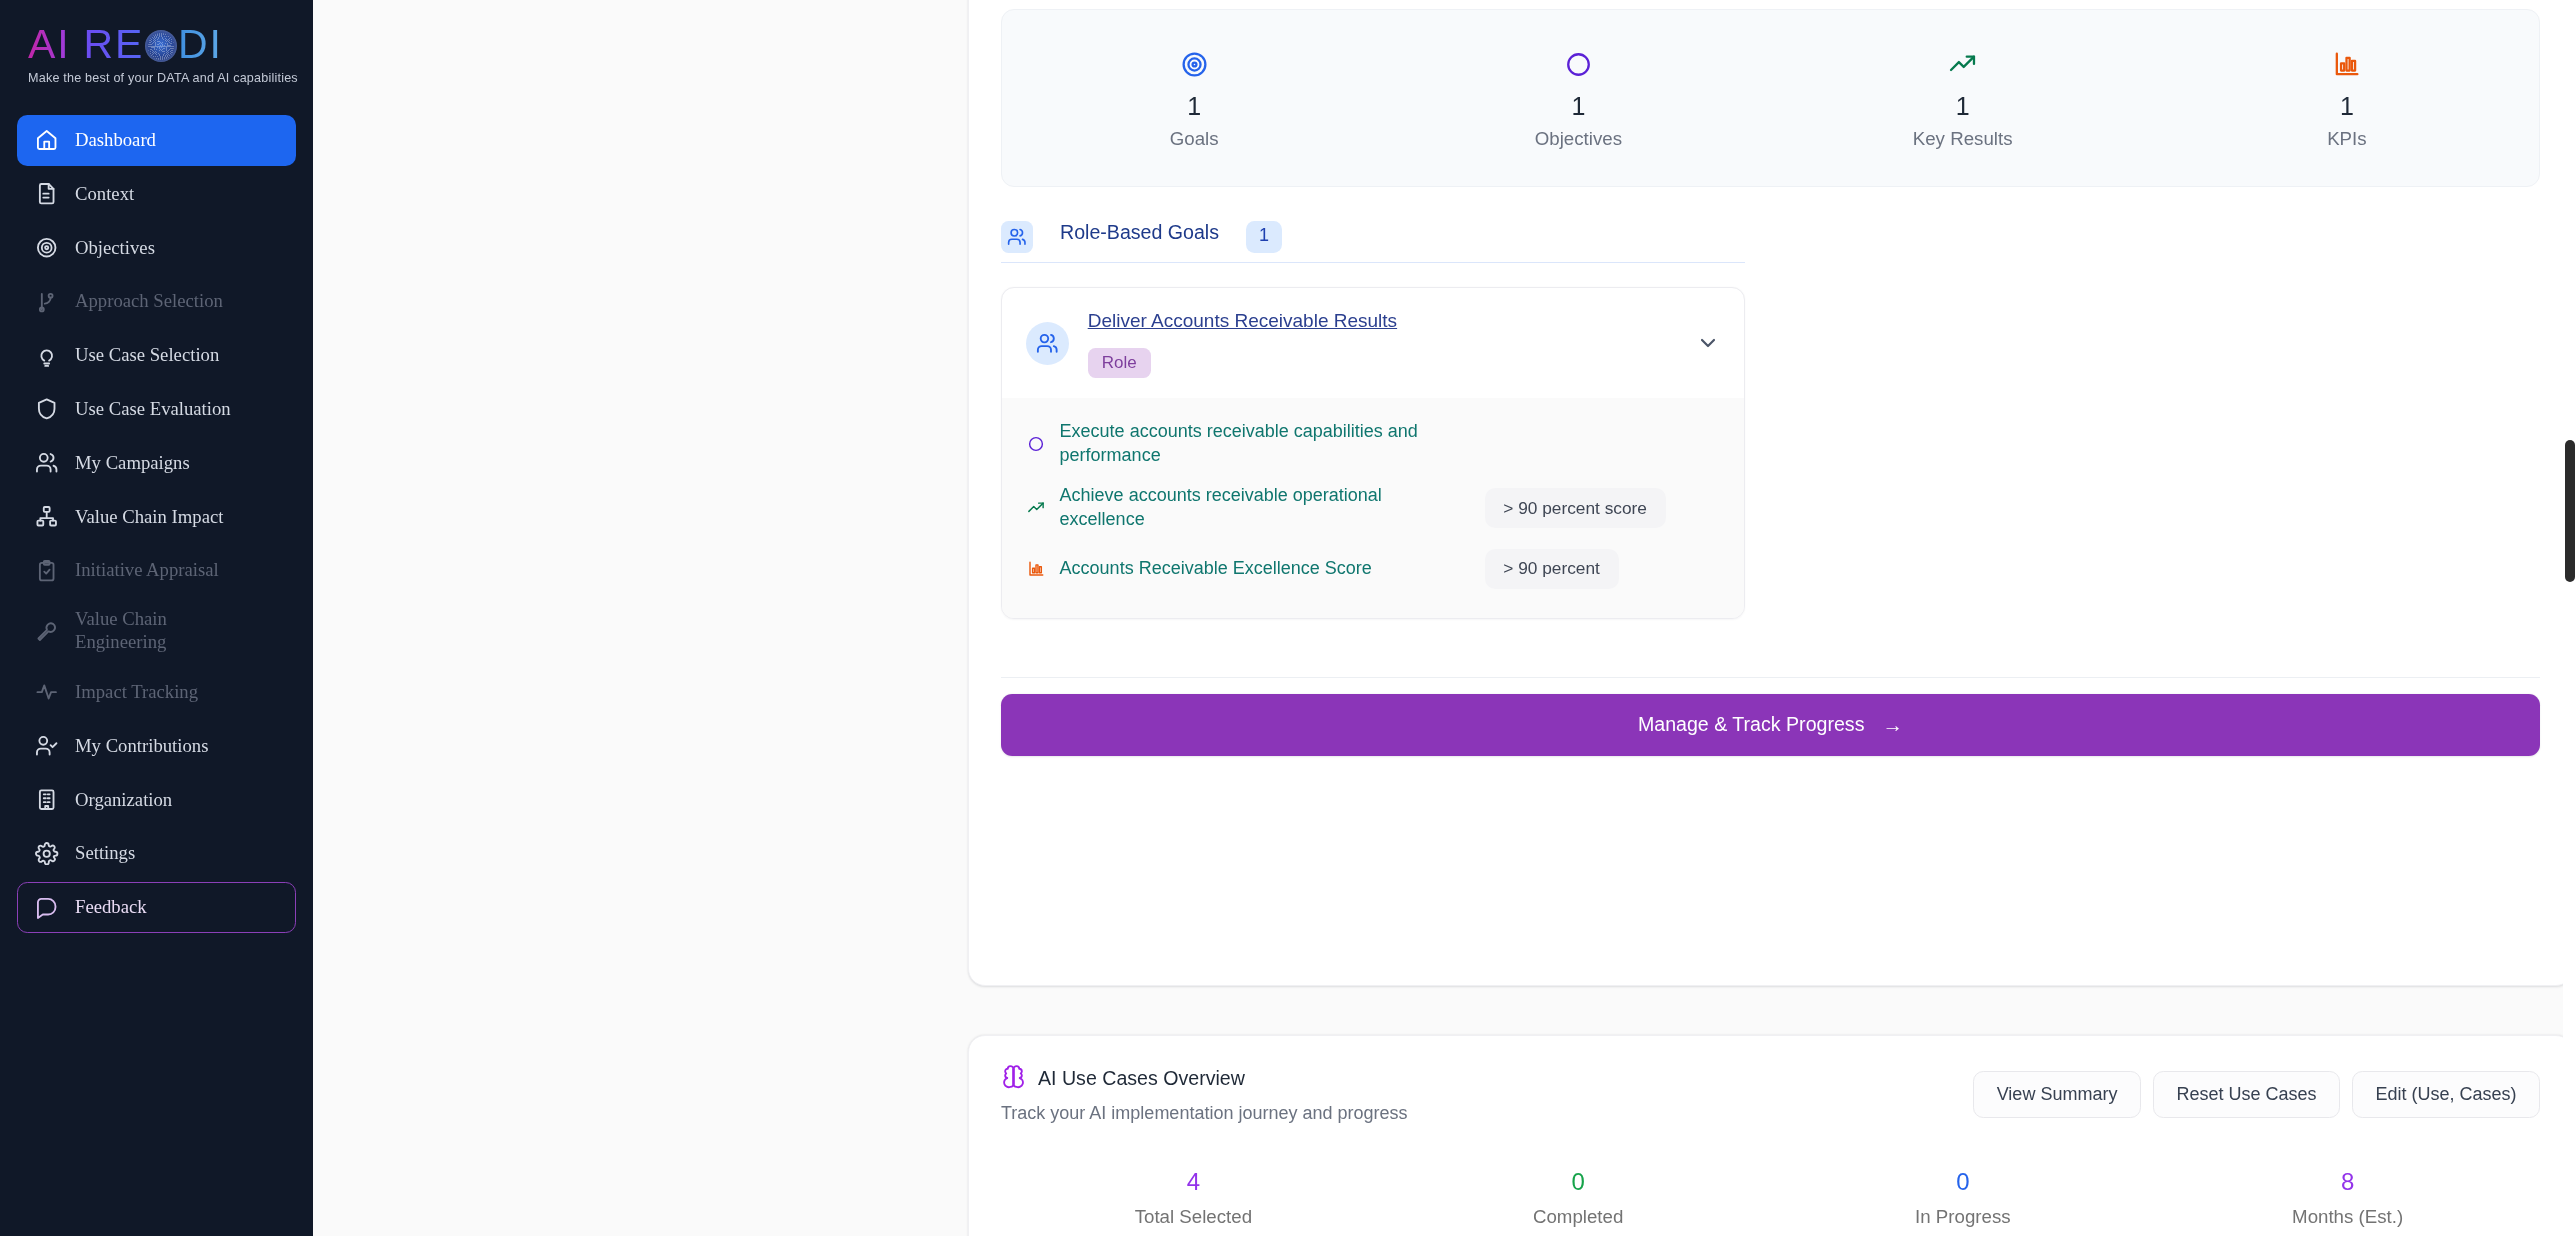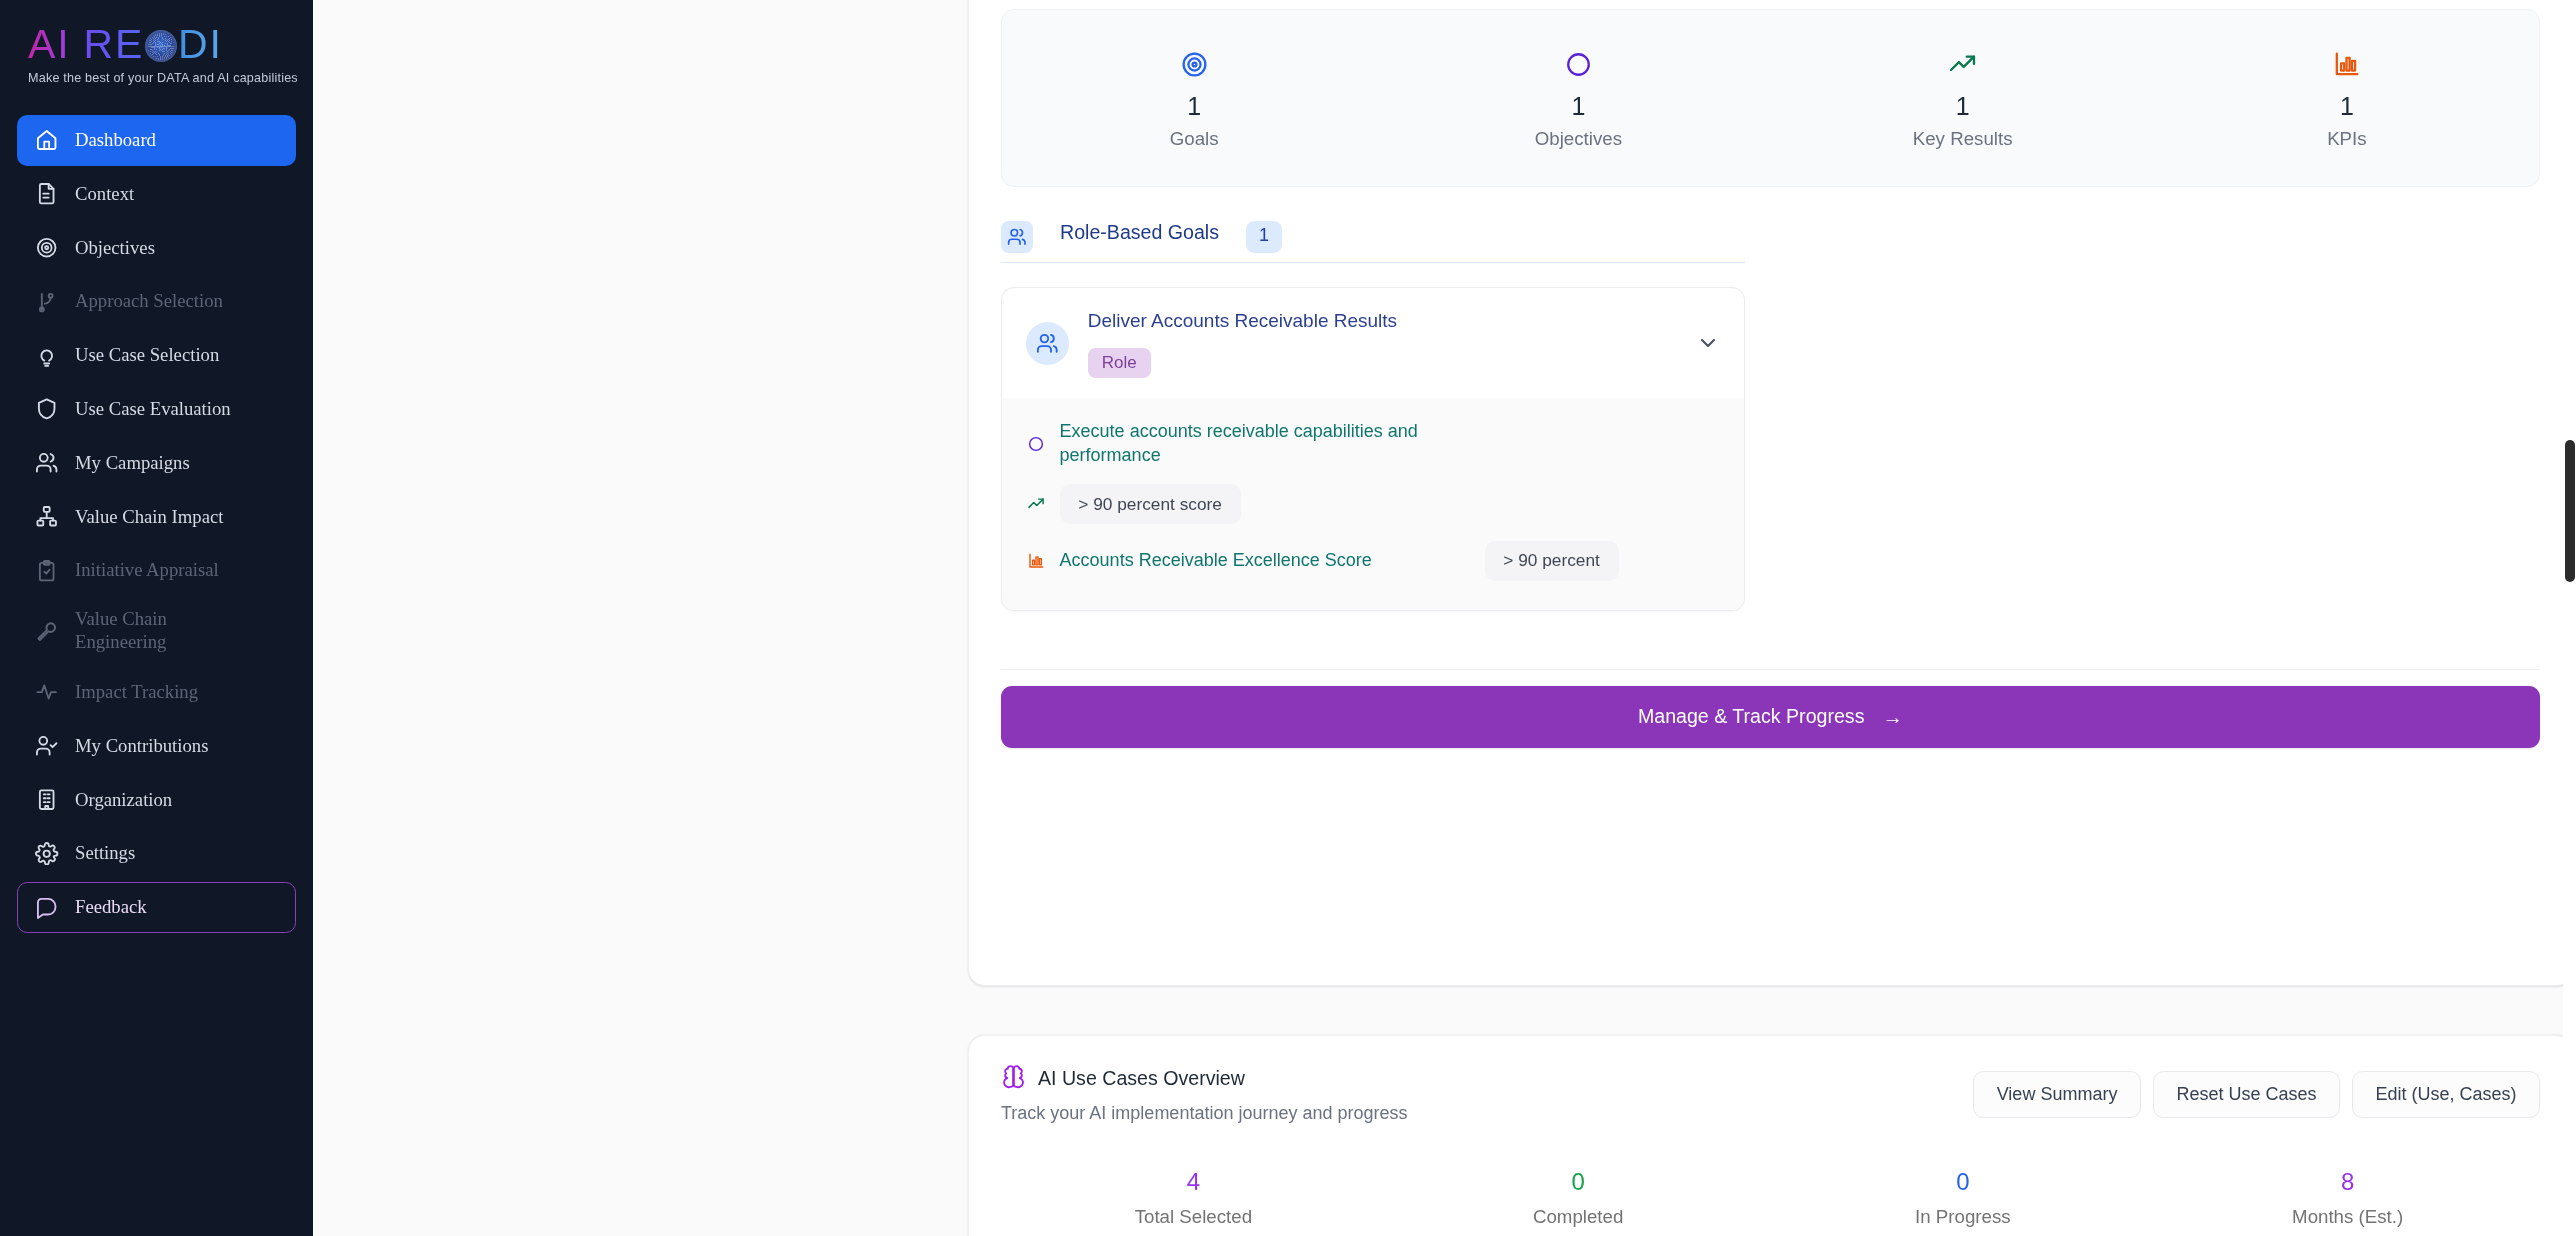--- a/index.html
+++ b/index.html
@@ -130,21 +130,21 @@
     padding: 20.6px 24px 20.6px 24px;
     position: relative;
   }
   .goal-avatar {
     width: 43px; height: 43px; border-radius: 50%;
     background: #dbeafe; display:flex; align-items:center; justify-content:center;
     flex: 0 0 43px;
   }
   .goal-avatar svg { width: 22.5px; height: 22.5px; }
   .goal-main { flex: 1; }
-  .goal-title { font-size: 19px; color: #2b3f8f; line-height: 1.25; }
+  .goal-title { font-size: 19px; color: #2b3f8f; line-height: 1.25; text-decoration: underline; }
   .goal-badge {
     display: inline-block; margin-top: 16px;
     background: #e7d3ef; color: #7e3f9d;
     font-size: 17px; border-radius: 7.5px; padding: 4.7px 14px;
   }
   .chevron { flex: 0 0 24px; display:flex; align-items:center; justify-content:center; cursor:pointer;}
   .chevron svg { width: 24px; height: 24px; }
   .goal-body { background: #fafafa; padding: 13px 24px 20.6px 24px; }
   .kr-row {
     display: flex; align-items: center; gap: 13px;
@@ -468,20 +468,21 @@
                 </span>
                 <span class="kr-text">Execute accounts receivable capabilities and performance</span>
               </div>
               <div class="kr-row">
                 <span class="kr-ico">
                   <svg viewBox="0 0 24 24" fill="none" stroke="#067a4e" stroke-width="1.9" stroke-linecap="round" stroke-linejoin="round">
                     <polyline points="2.5 16.5 9 10 13 14 21.5 5.5"></polyline>
                     <polyline points="15.5 5.5 21.5 5.5 21.5 11.5"></polyline>
                   </svg>
                 </span>
+                <span class="kr-text">Achieve accounts receivable operational excellence</span>
                 <span class="kr-badge">&gt; 90 percent score</span>
               </div>
               <div class="kr-row">
                 <span class="kr-ico">
                   <svg viewBox="0 0 24 24" fill="none" stroke="#ea580c" stroke-width="1.9" stroke-linecap="round" stroke-linejoin="round">
                     <path d="M4 3v17h17"></path>
                     <rect x="7.5" y="11" width="2.6" height="6"></rect>
                     <rect x="12" y="6.5" width="2.6" height="10.5"></rect>
                     <rect x="16.5" y="9" width="2.6" height="8"></rect>
                   </svg>

